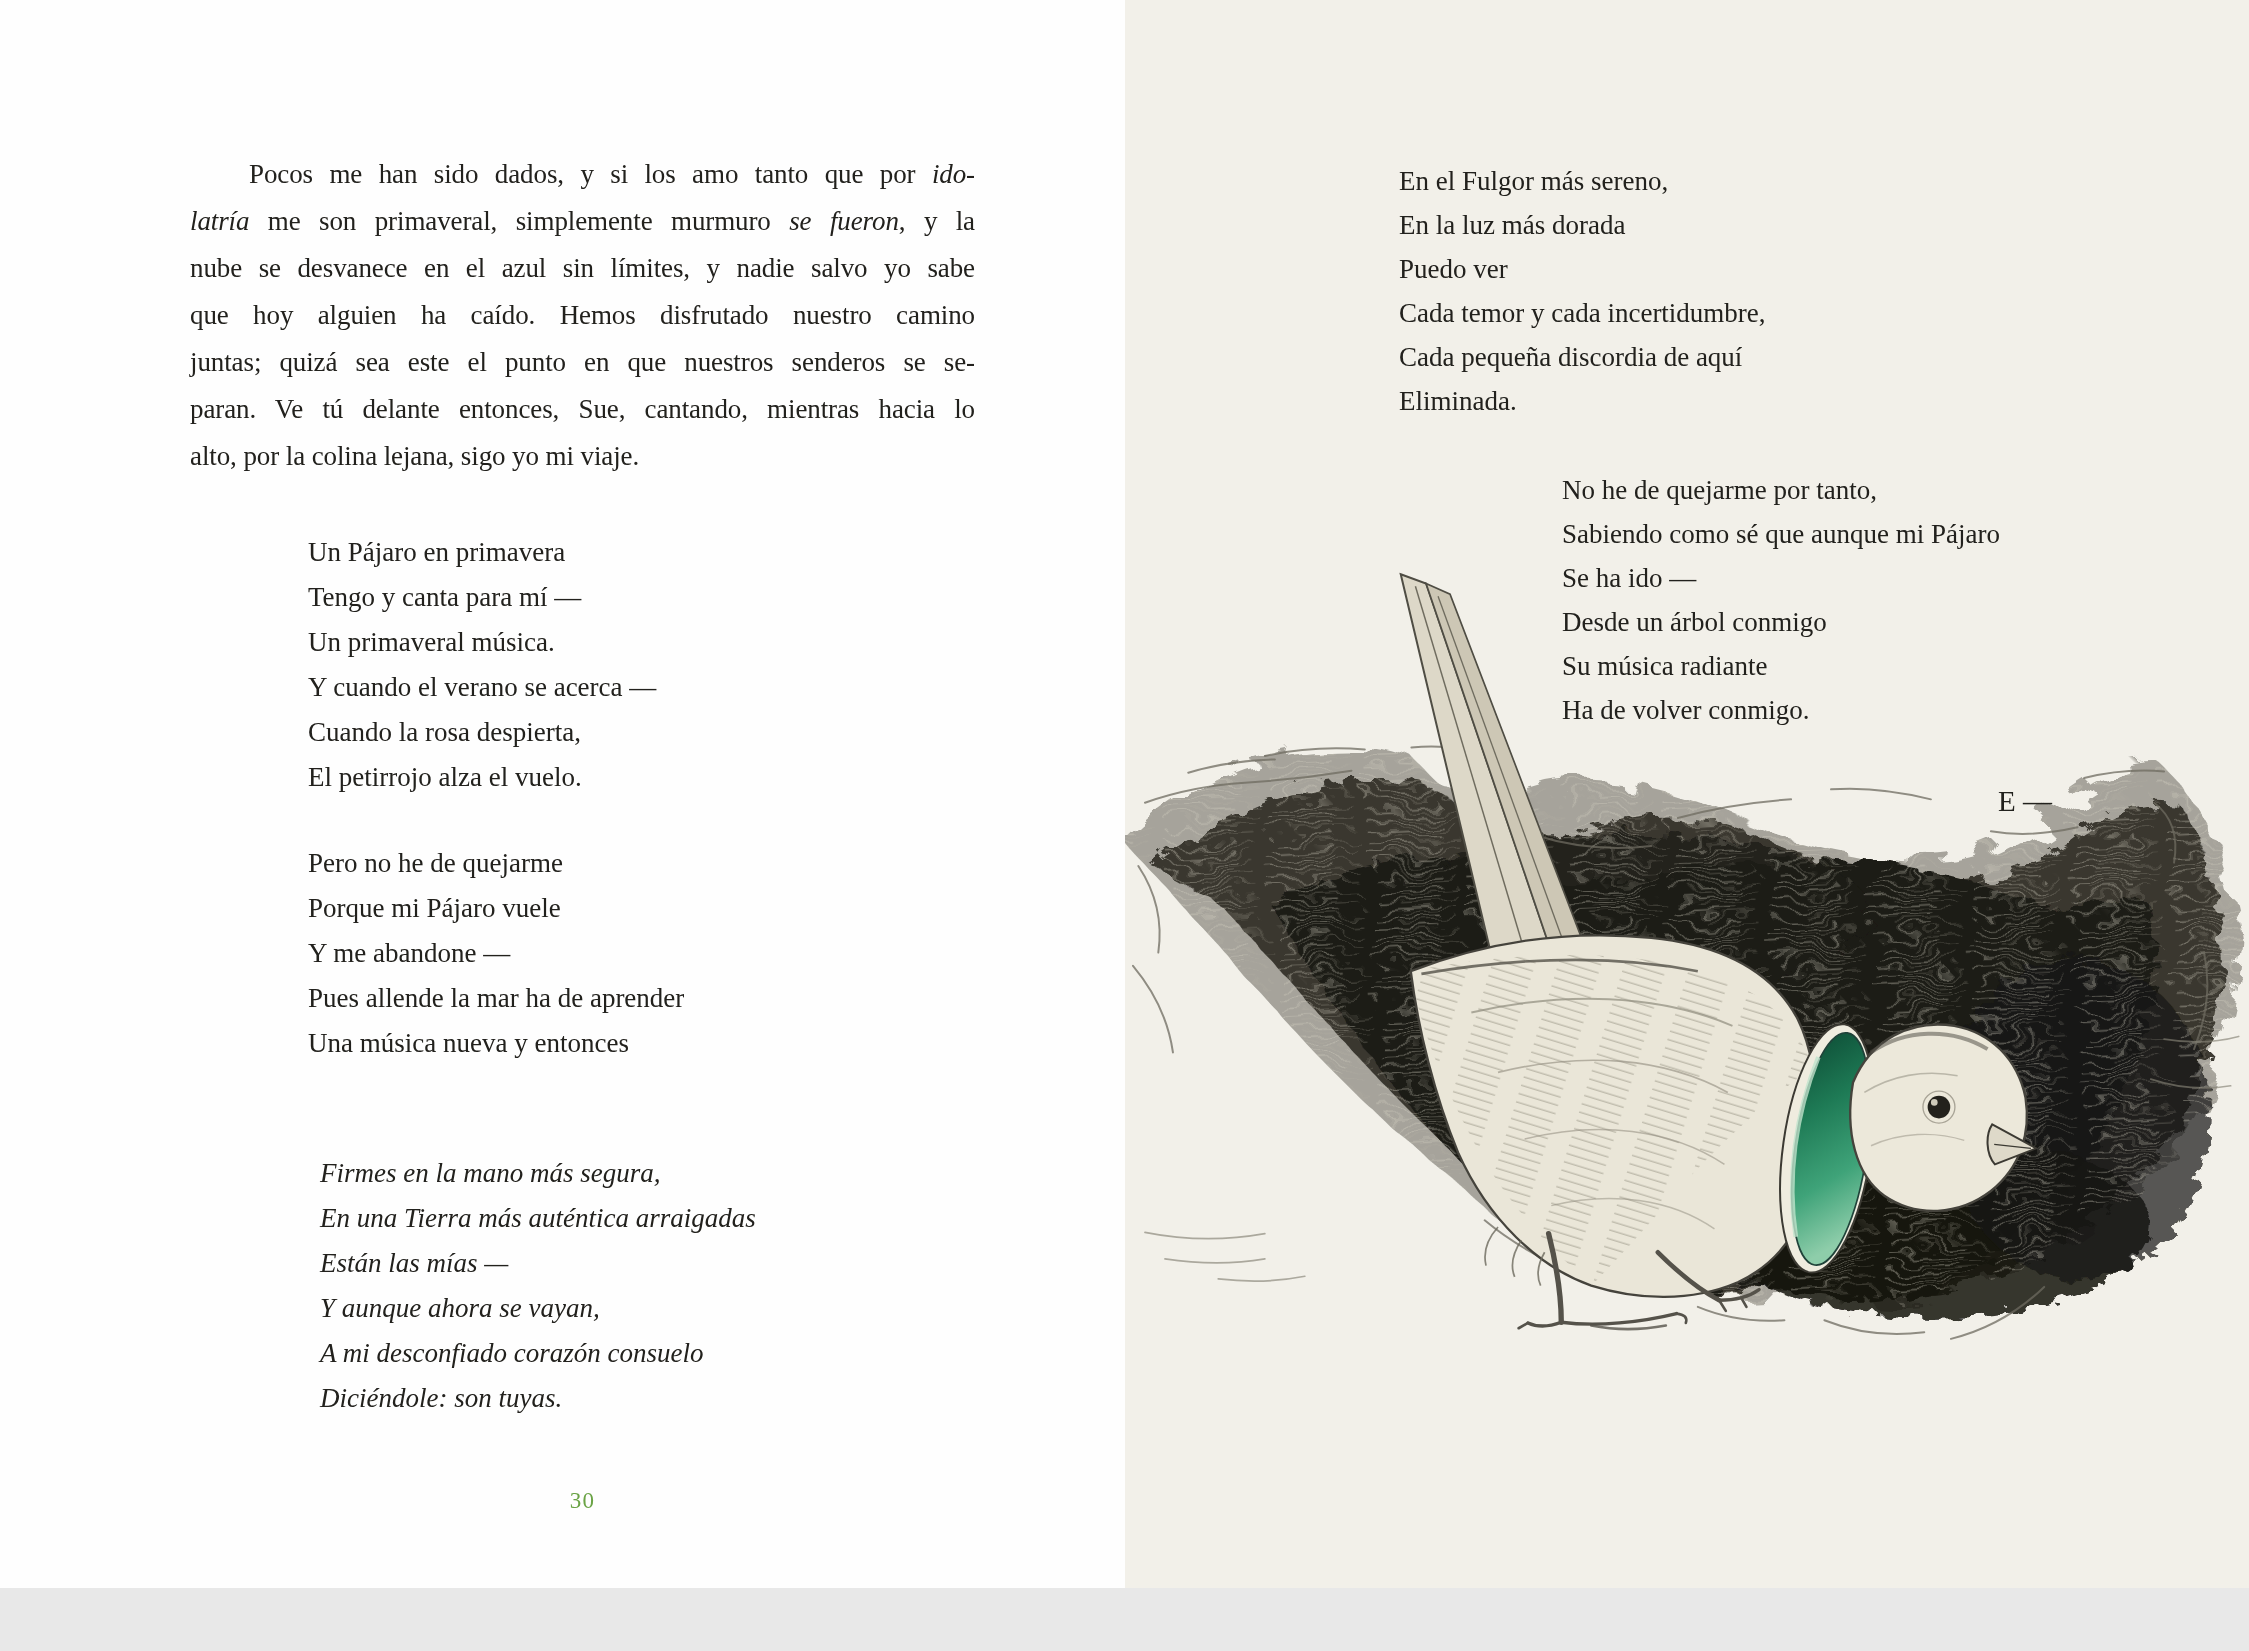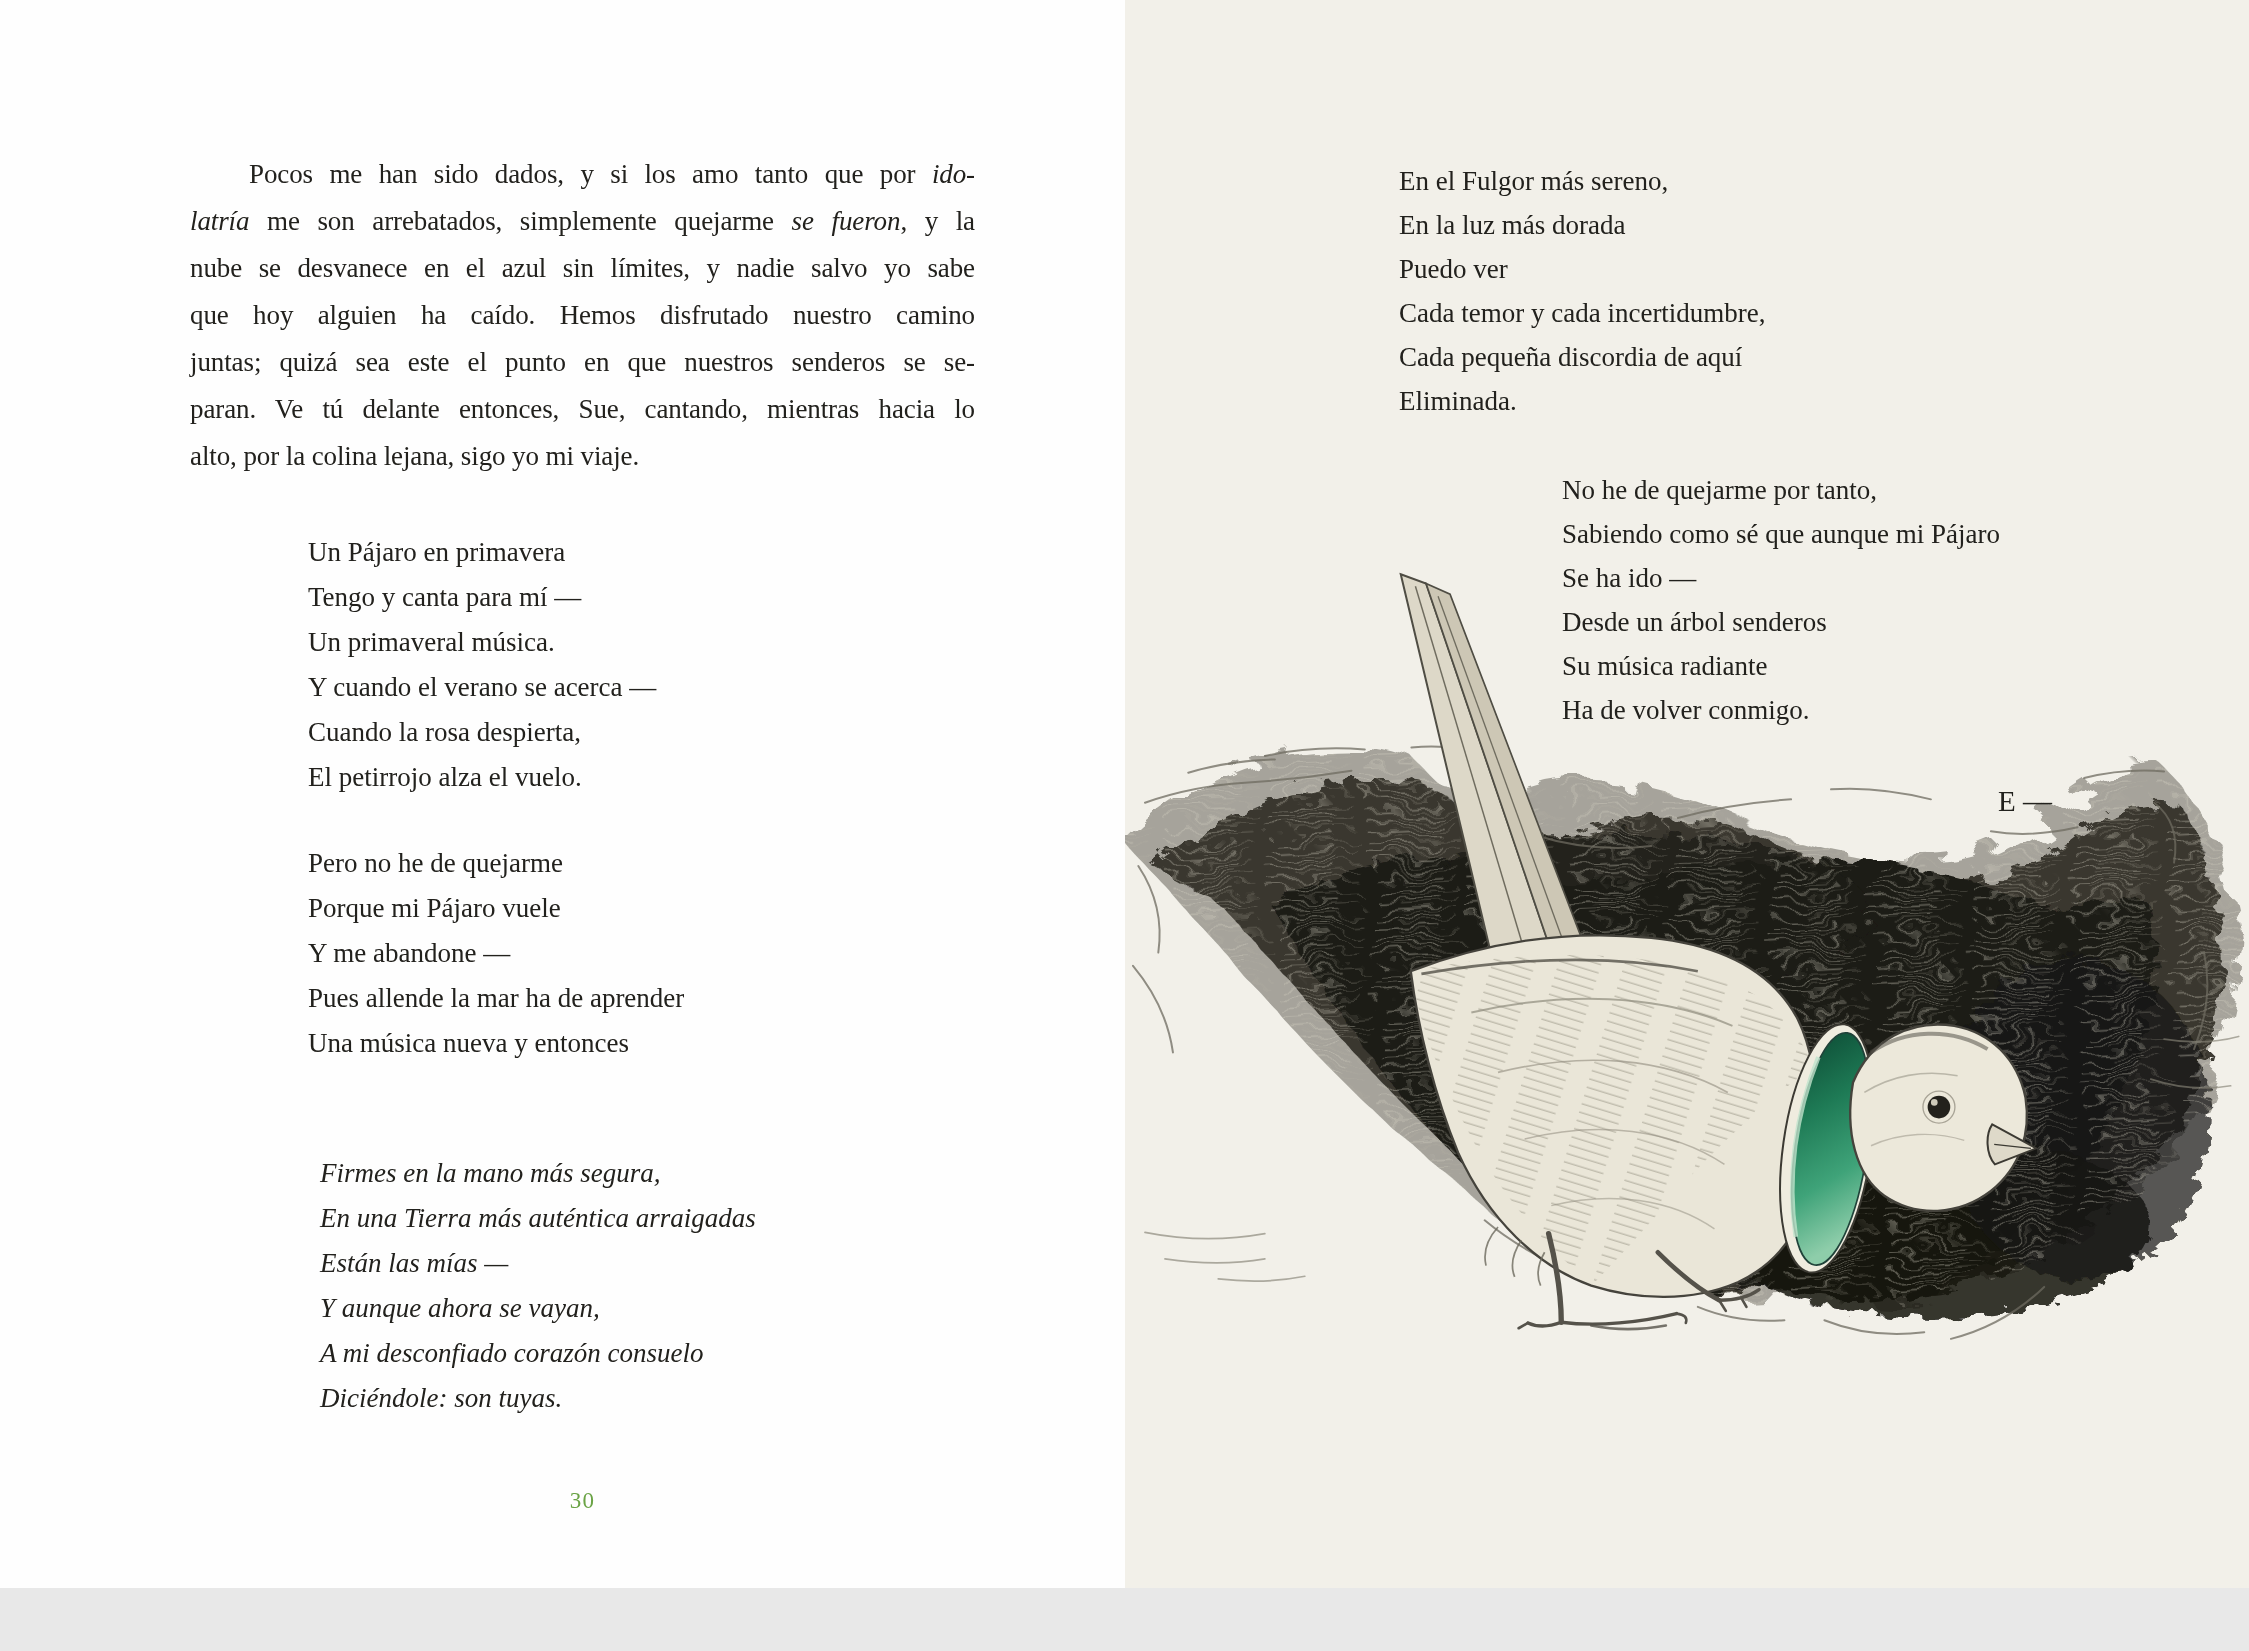--- a/index.html
+++ b/index.html
@@ -28,21 +28,21 @@
 </style>
 </head>
 <body>
 
 <div class="spread">
 
   <section class="page left">
 
     <div class="prose">
       <p class="j indent"><span>Pocos me han sido dados, y si los amo tanto que por </span><span class="it">ido-</span></p>
-      <p class="j"><span class="it">latría</span><span> me son arrebatados, simplemente quejarme </span><span class="it">se fueron</span><span>, y la</span></p>
+      <p class="j"><span class="it">latría</span><span> me son primaveral, simplemente murmuro </span><span class="it">se fueron</span><span>, y la</span></p>
       <p class="j"><span>nube se desvanece en el azul sin límites, y nadie salvo yo sabe</span></p>
       <p class="j"><span>que hoy alguien ha caído. Hemos disfrutado nuestro camino</span></p>
       <p class="j"><span>juntas; quizá sea este el punto en que nuestros senderos se se-</span></p>
       <p class="j"><span>paran. Ve tú delante entonces, Sue, cantando, mientras hacia lo</span></p>
       <p><span>alto, por la colina lejana, sigo yo mi viaje.</span></p>
     </div>
 
     <div class="stanza s1">
       <p>Un Pájaro en primavera</p>
       <p>Tengo y canta para mí —</p>
@@ -240,21 +240,21 @@
       <p>Puedo ver</p>
       <p>Cada temor y cada incertidumbre,</p>
       <p>Cada pequeña discordia de aquí</p>
       <p>Eliminada.</p>
     </div>
 
     <div class="stanza rB">
       <p>No he de quejarme por tanto,</p>
       <p>Sabiendo como sé que aunque mi Pájaro</p>
       <p>Se ha ido —</p>
-      <p>Desde un árbol senderos</p>
+      <p>Desde un árbol conmigo</p>
       <p>Su música radiante</p>
       <p>Ha de volver conmigo.</p>
     </div>
 
     <div class="sig">E —</div>
   </section>
 </div>
 
 
 </body></html>

